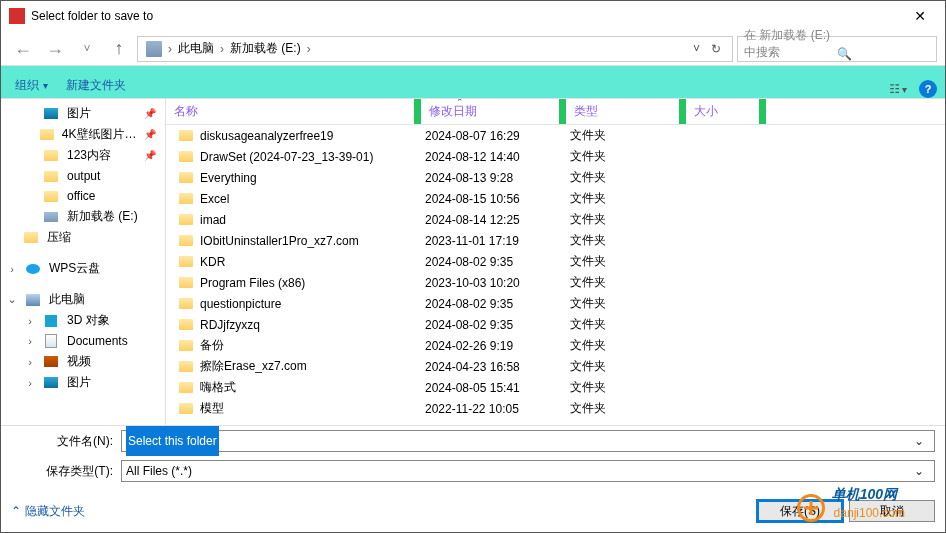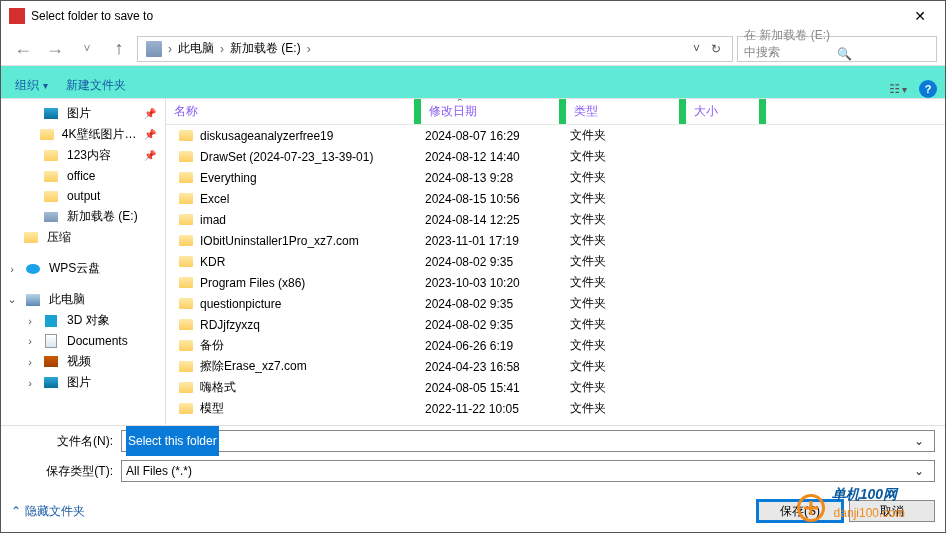--- a/index.html
+++ b/index.html
@@ -136,28 +136,28 @@
           <span class="fld"></span>
         </span>
         <span>123内容</span>
         <span class="pin">📌</span>
       </div>
       <div class="sitem" style="padding-left: 24px;">
         <span class="ind"></span>
         <span class="ic">
           <span class="fld"></span>
         </span>
+        <span>output</span>
+      </div>
+      <div class="sitem" style="padding-left: 24px;">
+        <span class="ind"></span>
+        <span class="ic">
+          <span class="fld"></span>
+        </span>
         <span>office</span>
-      </div>
-      <div class="sitem" style="padding-left: 24px;">
-        <span class="ind"></span>
-        <span class="ic">
-          <span class="fld"></span>
-        </span>
-        <span>output</span>
       </div>
       <div class="sitem" style="padding-left: 24px;">
         <span class="ind"></span>
         <span class="ic">
           <span class="drv"></span>
         </span>
         <span>新加载卷 (E:)</span>
       </div>
       <div class="sitem" style="">
         <span class="ind"></span>
@@ -298,21 +298,21 @@
           </span>
           <span class="n">RDJjfzyxzq</span>
           <span class="d">2024-08-02 9:35</span>
           <span class="t">文件夹</span>
         </div>
         <div class="row">
           <span class="ic">
             <span class="fld"></span>
           </span>
           <span class="n">备份</span>
-          <span class="d">2024-06-26 6:19</span>
+          <span class="d">2024-02-26 9:19</span>
           <span class="t">文件夹</span>
         </div>
         <div class="row">
           <span class="ic">
             <span class="fld"></span>
           </span>
           <span class="n">擦除Erase_xz7.com</span>
           <span class="d">2024-04-23 16:58</span>
           <span class="t">文件夹</span>
         </div>

